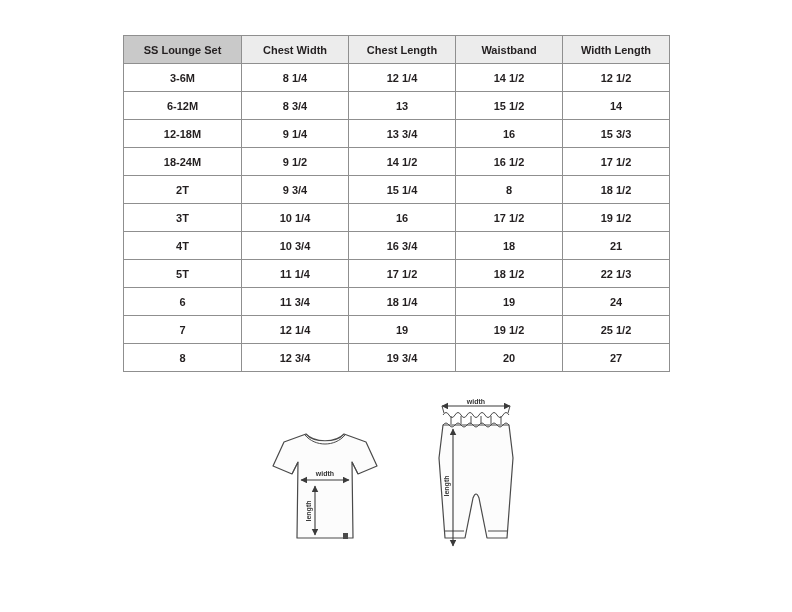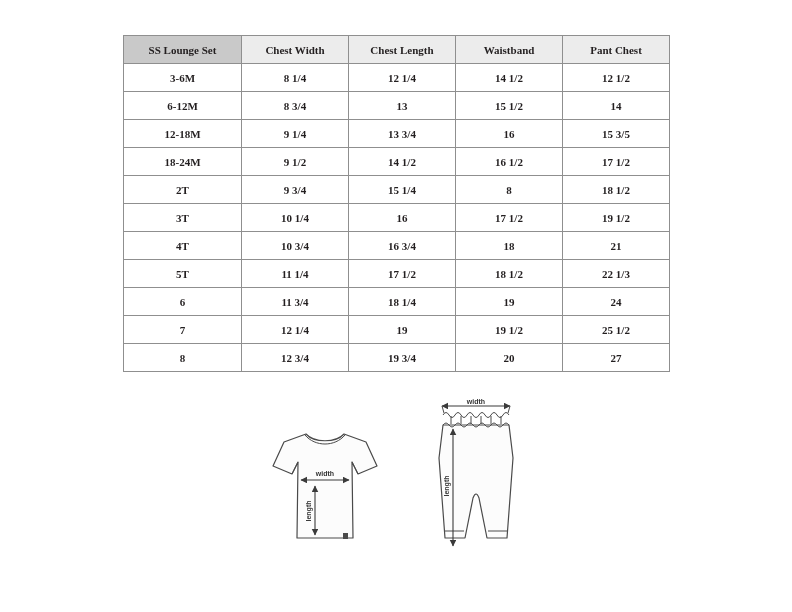--- a/index.html
+++ b/index.html
@@ -15,21 +15,20 @@
     overflow: hidden;
   }
   .chart-wrap {
     width: 546px;
     margin: 35px auto 0 auto;
   }
   table.size-chart {
     width: 100%;
     border-collapse: collapse;
     table-layout: fixed;
-    font-family: Liberation Serif, serif;
   }
   table.size-chart th,
   table.size-chart td {
     border: 1px solid var(--border, #8f8f8f);
     height: 27px;
     text-align: center;
     vertical-align: middle;
     font-size: 11px;
     font-weight: bold;
     padding: 0;
@@ -85,21 +84,21 @@
       <col style="width:107px">
       <col style="width:107px">
       <col style="width:107px">
     </colgroup>
     <thead>
       <tr>
         <th class="corner">SS Lounge Set</th>
         <th>Chest Width</th>
         <th>Chest Length</th>
         <th>Waistband</th>
-        <th>Pant Chest</th>
+        <th>Width Length</th>
       </tr>
     </thead>
     <tbody id="table-body">
 
 
   <tr>
     <td>3-6M</td>
     <td>8 1/4</td>
     <td>12 1/4</td>
     <td>14 1/2</td>
@@ -112,21 +111,21 @@
     <td>13</td>
     <td>15 1/2</td>
     <td>14</td>
   </tr>
 
   <tr>
     <td>12-18M</td>
     <td>9 1/4</td>
     <td>13 3/4</td>
     <td>16</td>
-    <td>15 3/5</td>
+    <td>15 3/3</td>
   </tr>
 
   <tr>
     <td>18-24M</td>
     <td>9 1/2</td>
     <td>14 1/2</td>
     <td>16 1/2</td>
     <td>17 1/2</td>
   </tr>
 

